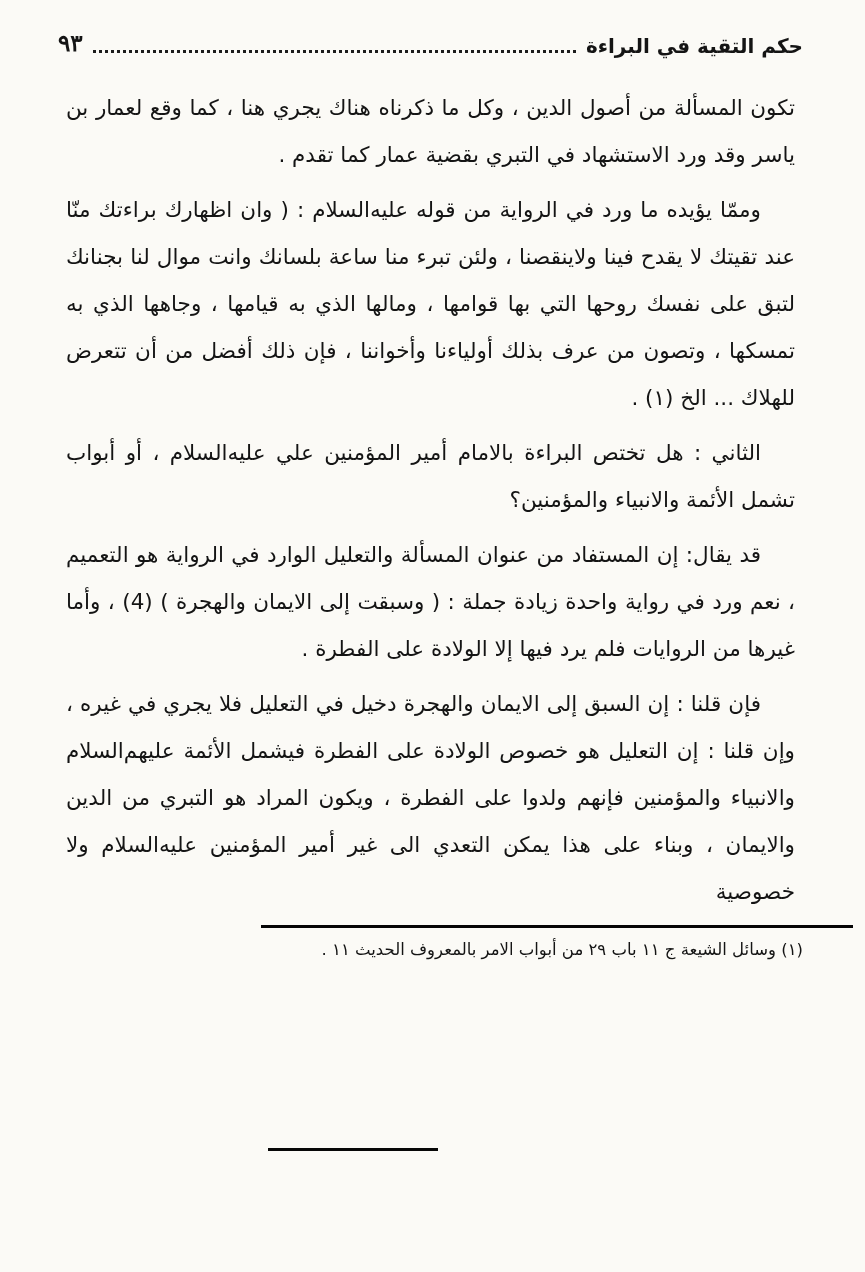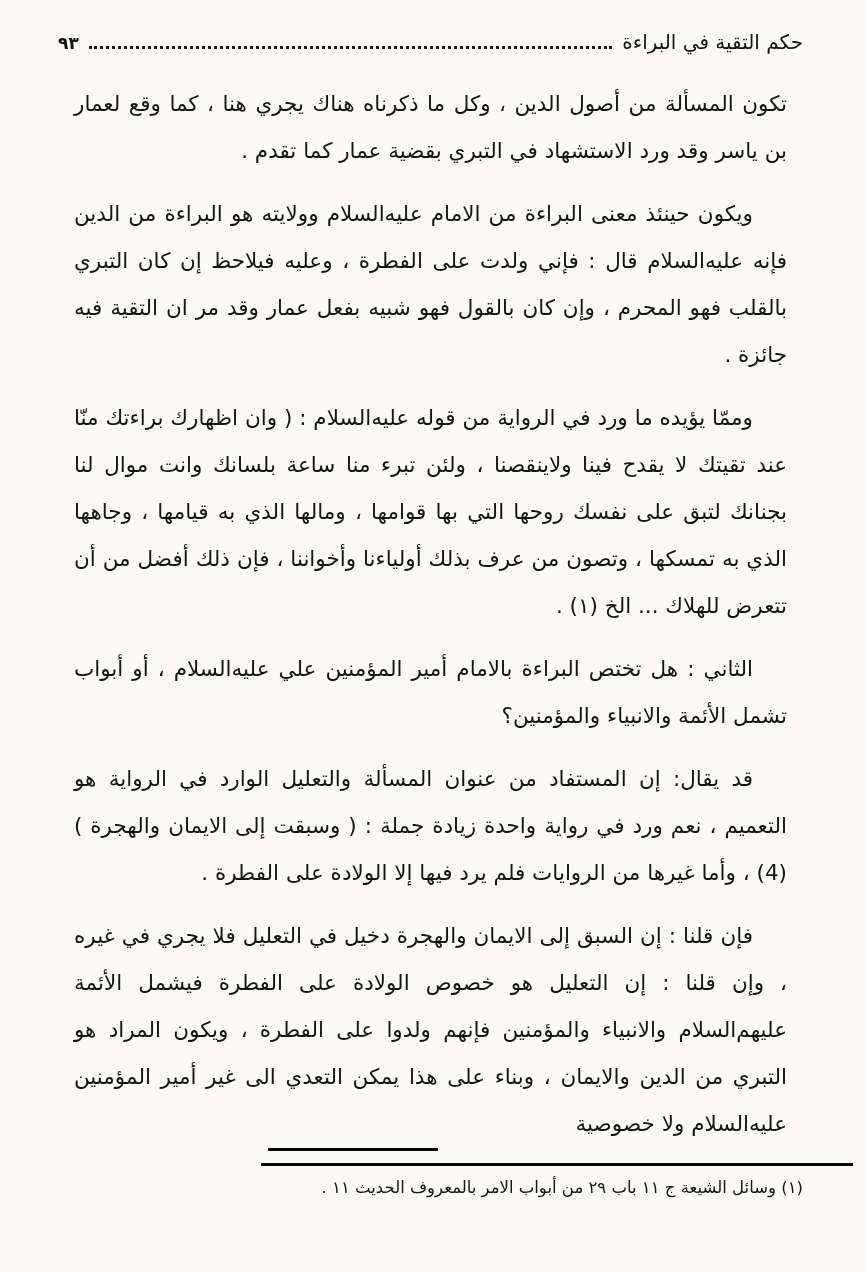--- a/index.html
+++ b/index.html
@@ -10,31 +10,31 @@
     background:#fbfaf6;
     box-sizing:border-box;
     padding:30px 62px 0 58px;
     direction:rtl;
     font-family:"DejaVu Sans", sans-serif;
     color:#141414;
     overflow:hidden;
   }
   
   .hdr{display:flex;align-items:flex-end;}
-  .hdr-title{font-size:20px;font-weight:normal;white-space:nowrap;}
+  .hdr-title{font-size:20px;font-weight:bold;white-space:nowrap;}
   .hdr-leader{flex:1;border-bottom:3px dotted #1c1c1c;margin:0 10px 5px 10px;height:1px;}
-  .hdr-num{font-size:17px;font-weight:bold;padding-bottom:1px;}
+  .hdr-num{font-size:23px;font-weight:bold;padding-bottom:1px;font-family:Liberation Serif, serif;}
   
   .body-text{
     margin-top:26px;
     font-size:21.5px;
     line-height:47px;
     text-align:justify;
   }
-  .body-text p{margin:16px;text-indent:34px;}
+  .body-text p{margin:8px;text-indent:34px;}
   .body-text p:first-child{text-indent:0;}
   
   .footnote-rule{
     height:3px;background:#050505;
     width:592px;
     margin:10px -50px 8px auto; 
   }
   .footnotes{
     font-size:16.5px;
     line-height:27px;
@@ -55,21 +55,20 @@
 <div class="page">
 
   <div class="hdr">
     <span class="hdr-title">حكم التقية في البراءة</span>
     <span class="hdr-leader"></span>
     <span class="hdr-num">٩٣</span>
   </div>
 
   <div class="body-text">
       <p>تكون المسألة من أصول الدين ، وكل ما ذكرناه هناك يجري هنا ، كما وقع لعمار بن ياسر وقد ورد الاستشهاد في التبري بقضية عمار كما تقدم .</p>
-      <p>ويكون حينئذ معنى البراءة من الامام عليه‌السلام وولايته هو البراءة من الدين فإنه عليه‌السلام قال : فإني ولدت على الفطرة ، وعليه فيلاحظ إن كان التبري بالقلب فهو المحرم ، وإن كان بالقول فهو شبيه بفعل عمار وقد مر ان التقية فيه جائزة .</p>
       <p>وممّا يؤيده ما ورد في الرواية من قوله عليه‌السلام : ( وان اظهارك براءتك منّا عند تقيتك لا يقدح فينا ولاينقصنا ، ولئن تبرء منا ساعة بلسانك وانت موال لنا بجنانك لتبق على نفسك روحها التي بها قوامها ، ومالها الذي به قيامها ، وجاهها الذي به تمسكها ، وتصون من عرف بذلك أولياءنا وأخواننا ، فإن ذلك أفضل من أن تتعرض للهلاك ... الخ (١) .</p>
       <p>الثاني : هل تختص البراءة بالامام أمير المؤمنين علي عليه‌السلام ، أو أبواب تشمل الأئمة والانبياء والمؤمنين؟</p>
       <p>قد يقال: إن المستفاد من عنوان المسألة والتعليل الوارد في الرواية هو التعميم ، نعم ورد في رواية واحدة زيادة جملة : ( وسبقت إلى الايمان والهجرة ) (4) ، وأما غيرها من الروايات فلم يرد فيها إلا الولادة على الفطرة .</p>
       <p>فإن قلنا : إن السبق إلى الايمان والهجرة دخيل في التعليل فلا يجري في غيره ، وإن قلنا : إن التعليل هو خصوص الولادة على الفطرة فيشمل الأئمة عليهم‌السلام والانبياء والمؤمنين فإنهم ولدوا على الفطرة ، ويكون المراد هو التبري من الدين والايمان ، وبناء على هذا يمكن التعدي الى غير أمير المؤمنين عليه‌السلام ولا خصوصية</p>
     </div>
 
   <div class="footnote-rule"></div>
 
   <div class="footnotes">
       <p>(١) وسائل الشيعة ج ١١ باب ٢٩ من أبواب الامر بالمعروف الحديث ١١ .</p>

